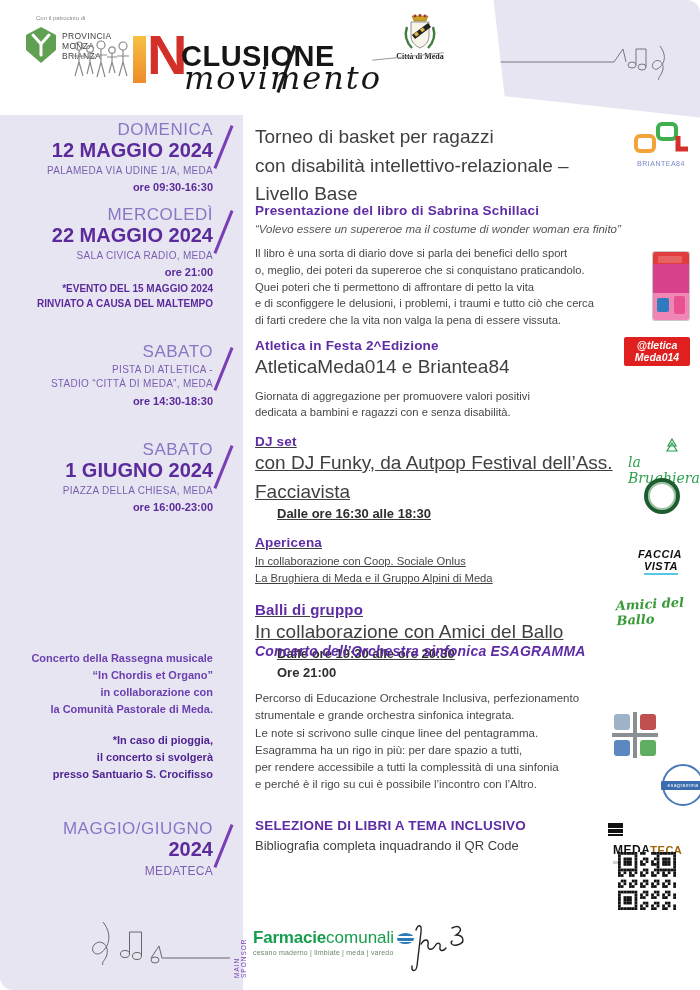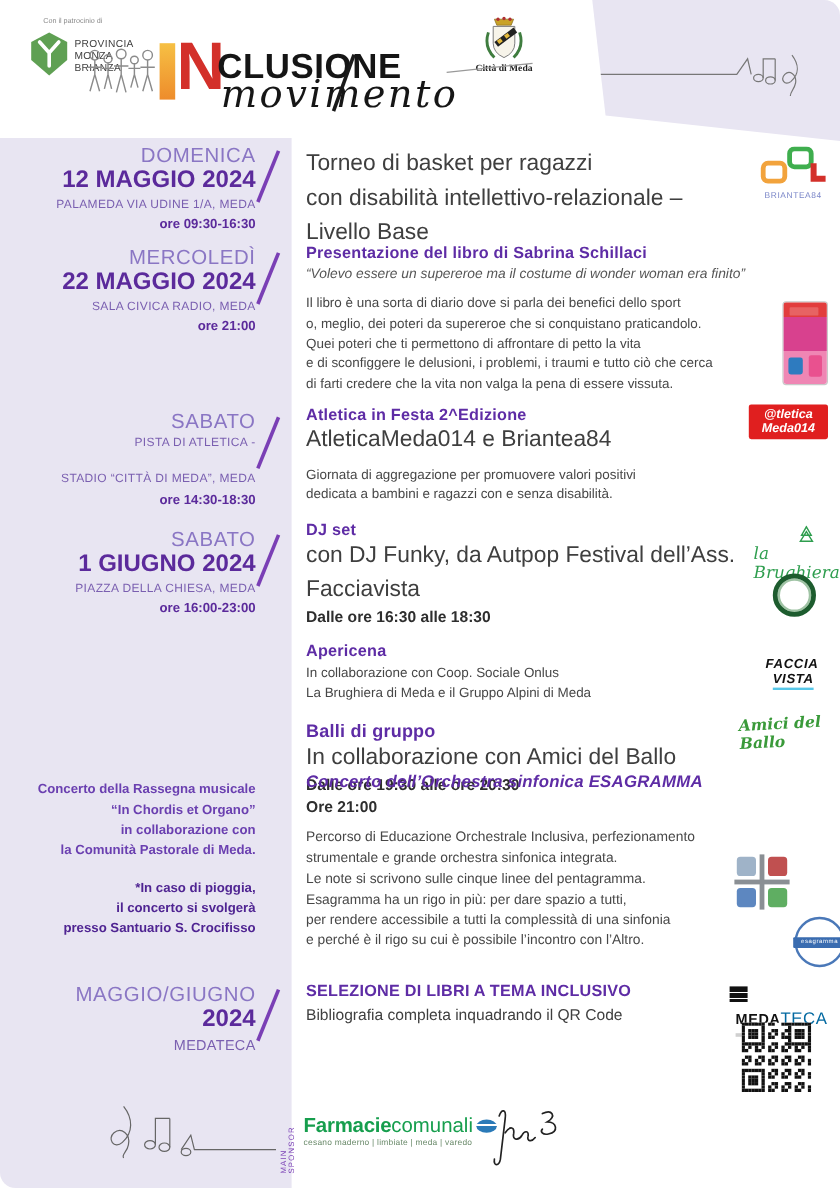--- a/index.html
+++ b/index.html
@@ -34,39 +34,39 @@
   .note{font-size:10px;font-weight:bold;color:#5b2a9b;line-height:1.5;}
   .slash{width:3px;height:46px;background:#7a3fb5;transform:rotate(22deg);}
   .rassegna{font-size:11px;font-weight:bold;color:#6a3fb0;line-height:1.55;}
   .rassegna .darker{color:#4f2492;}
 
   
   .eblock{left:255px;width:372px;}
   .etitle{font-size:13.5px;font-weight:bold;color:#5e2ca5;letter-spacing:.2px;}
   .body13{font-size:19px;color:#3f3f3f;line-height:1.5;}
   .body11{font-size:11.2px;color:#474747;line-height:1.5;}
-  .bold13{font-size:13px;font-weight:bold;color:#2e2e2e;}
+  .bold13{font-size:13px;font-weight:bold;color:#2e2e2e;margin-left:22px;}
   .quote{font-size:11.5px;font-style:italic;color:#555;margin-top:5px;}
   .gap14{margin-top:14px;} .gap6{margin-top:6px;} .gap10{margin-top:10px;} .gap3{margin-top:3px;}
 
   
   .briantea-text{font-size:7px;color:#7a86c8;letter-spacing:.5px;margin-top:2px;text-align:center;}
   .badge-red{background:#e01f1f;color:#fff;font-size:10.5px;font-weight:bold;font-style:italic;
              line-height:1.1;padding:3px 5px;border-radius:2px;text-align:center;}
   .brughiera{font-size:14px;font-style:italic;color:#2f9e4f;font-family:"DejaVu Serif",serif;}
   .alpini{width:28px;height:28px;border-radius:50%;border:4px solid #1d5c2e;background:#fff;
           box-shadow:inset 0 0 0 2px #9fc3a4;}
   .faccia{font-size:11px;font-weight:800;font-style:italic;color:#111;line-height:1.1;text-align:right;letter-spacing:.5px;}
   .faccia .bar{height:2px;background:#57c7e8;width:34px;margin-left:auto;margin-top:1px;}
   .amici{font-size:13px;font-style:italic;font-weight:bold;color:#3a9a3a;font-family:"DejaVu Serif",serif;transform:rotate(-3deg);}
   .esa-circle{width:38px;height:38px;border-radius:50%;border:2px solid #4a78b8;position:relative;background:#fff;}
   .esa-bar{position:absolute;left:-3px;top:15px;width:44px;height:9px;background:#3a6cb0;color:#fff;
            font-size:5px;text-align:center;line-height:9px;letter-spacing:.5px;border-radius:1px;}
   .medateca-bold{font-size:12px;font-weight:800;color:#111;letter-spacing:.5px;}
-  .medateca-light{font-size:14px;font-weight:400;color:#0369a1;letter-spacing:.5px;}
+  .medateca-light{font-size:11px;font-weight:700;color:#a16207;letter-spacing:.5px;}
   .medateca-sub{width:62px;height:3px;background:#d0d0d0;margin-top:3px;}
   .med-icon{width:15px;height:13px;display:inline-block;background:
             linear-gradient(#111 0 35%,#fff 35% 45%,#111 45% 75%,#fff 75% 82%,#111 82% 100%);}
   .bookcover{width:36px;height:68px;border-radius:2px;background:linear-gradient(#e23d3d 0 18%,#d8418e 18% 60%,#ef86b4 60% 100%);
              box-shadow:0 0 0 1px #c9c9c9;position:relative;}
   .bookcover i{position:absolute;left:5px;top:4px;width:24px;height:7px;background:#fff3;border-radius:1px;}
   .bookcover b{position:absolute;left:4px;bottom:8px;width:12px;height:14px;background:#2e7bbf;border-radius:2px;}
   .bookcover s{position:absolute;right:4px;bottom:6px;width:11px;height:18px;background:#e9518f;border-radius:2px;}
 
   
@@ -158,25 +158,29 @@
   </div>
   <div class="abs slash" style="left:222px;top:124px;"></div>
 
   <div class="abs dateblock" style="top:206px;">
     <div class="day">MERCOLEDÌ</div>
     <div class="ddate">22 MAGGIO 2024</div>
     <div class="loc">SALA CIVICA RADIO, MEDA</div>
     <div class="time">ore 21:00</div>
   </div>
   <div class="abs slash" style="left:222px;top:209px;"></div>
+  <div class="abs dateblock" style="top:281px;">
+    <div class="note">*EVENTO DEL 15 MAGGIO 2024</div>
+    <div class="note">RINVIATO A CAUSA DEL MALTEMPO</div>
+  </div>
 
   <div class="abs dateblock" style="top:343px;">
     <div class="day">SABATO</div>
     <div class="loc">PISTA DI ATLETICA -</div>
-    <div class="loc" style="margin-top:16px;">STADIO “CITTÀ DI MEDA”, MEDA</div>
+    <div class="loc" style="margin-top:0;">STADIO “CITTÀ DI MEDA”, MEDA</div>
     <div class="time">ore 14:30-18:30</div>
   </div>
   <div class="abs slash" style="left:222px;top:346px;"></div>
 
   <div class="abs dateblock" style="top:441px;">
     <div class="day">SABATO</div>
     <div class="ddate">1 GIUGNO 2024</div>
     <div class="loc">PIAZZA DELLA CHIESA, MEDA</div>
     <div class="time">ore 16:00-23:00</div>
   </div>
@@ -237,21 +241,21 @@
     <div class="body11 gap6">
       <div>Giornata di aggregazione per promuovere valori positivi</div>
       <div>dedicata a bambini e ragazzi con e senza disabilità.</div>
     </div>
   </div>
   <div class="abs badge-red" style="left:624px;top:337px;width:56px;">
     <div>@tletica</div>
     <div>Meda014</div>
   </div>
 
-  <div class="abs eblock" style="top:434px;">
+  <div class="abs eblock" style="top:434px;text-decoration:underline;">
     <div class="etitle">DJ set</div>
     <div class="body13">con DJ Funky, da Autpop Festival dell’Ass. Facciavista</div>
     <div class="bold13">Dalle ore 16:30 alle 18:30</div>
     <div class="etitle gap14">Apericena</div>
     <div class="body11 gap3">
       <div>In collaborazione con Coop. Sociale Onlus</div>
       <div>La Brughiera di Meda e il Gruppo Alpini di Meda</div>
     </div>
     <div class="etitle gap14" style="font-size:15px;">Balli di gruppo</div>
     <div class="body13">In collaborazione con Amici del Ballo</div>

